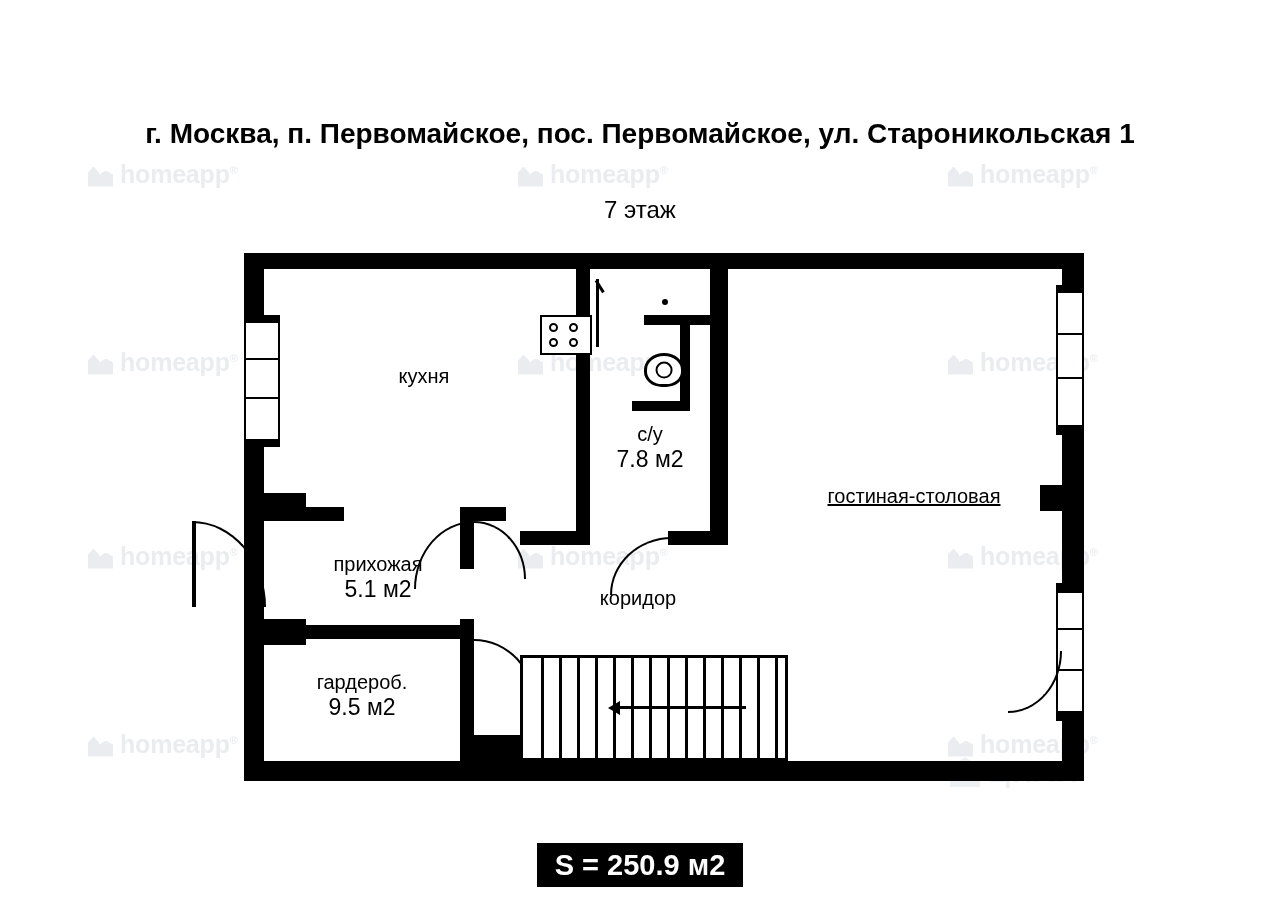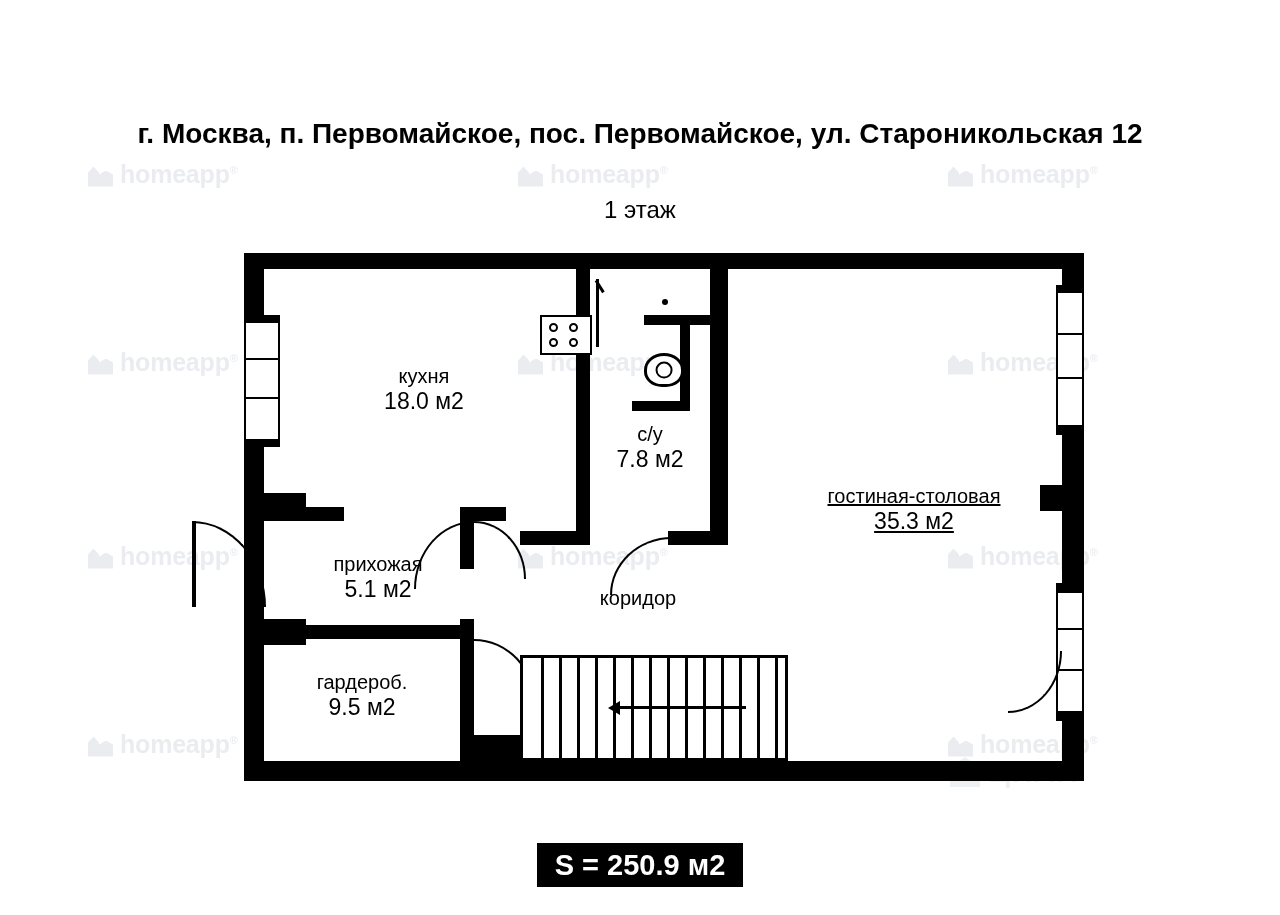--- a/index.html
+++ b/index.html
@@ -304,22 +304,22 @@
     <span class="wm-mark"></span>
     <span class="wm-text">homeapp<sup>®</sup></span>
   </div>
 
   <div class="wm-cian">
     <span class="cian-mark"></span>
     <span class="cian-text">ЦИАН</span>
   </div>
 </div>
 
-<div class="title">г. Москва, п. Первомайское, пос. Первомайское, ул. Староникольская 12</div>
-<div class="floor-label">1 этаж</div>
+<div class="title">г. Москва, п. Первомайское, пос. Первомайское, ул. Староникольская 1</div>
+<div class="floor-label">7 этаж</div>
 
 <div class="plan">
 
   <div class="w" style="left:0;    top:0;    width:840px; height:16px;"></div>
   <div class="w" style="left:0;    top:508px; width:840px; height:20px;"></div>
   <div class="w" style="left:0;    top:0;    width:20px;  height:528px;"></div>
   <div class="w" style="left:818px;top:0;    width:22px;  height:528px;"></div>
 
   <div class="w" style="left:0; top:62px; width:36px; height:8px;"></div>
   <div class="win v" style="left:0; top:70px; width:36px; height:116px;"></div>
@@ -395,31 +395,29 @@
     <div class="step" style="left:198px;"></div>
     <div class="step" style="left:216px;"></div>
     <div class="step" style="left:234px;"></div>
     <div class="step" style="left:252px;"></div>
   </div>
   <div class="arrow-line" style="left:376px; top:453px; width:126px;"></div>
   <div class="arrow-head" style="left:364px; top:448px; transform:rotate(0deg);"></div>
 
   <div class="room" style="left:80px; top:112px; width:200px;">
     <div class="rn">кухня</div>
-    <div class="ra">18.0 м2</div>
   </div>
 
   <div class="room" style="left:310px; top:170px; width:192px;">
     <div class="rn">с/у</div>
     <div class="ra">7.8 м2</div>
   </div>
 
   <div class="room" style="left:520px; top:232px; width:300px;text-decoration:underline;">
     <div class="rn">гостиная-столовая</div>
-    <div class="ra">35.3 м2</div>
   </div>
 
   <div class="room" style="left:36px; top:300px; width:196px;">
     <div class="rn">прихожая</div>
     <div class="ra">5.1 м2</div>
   </div>
 
   <div class="room" style="left:296px; top:334px; width:196px;">
     <div class="rn">коридор</div>
   </div>

